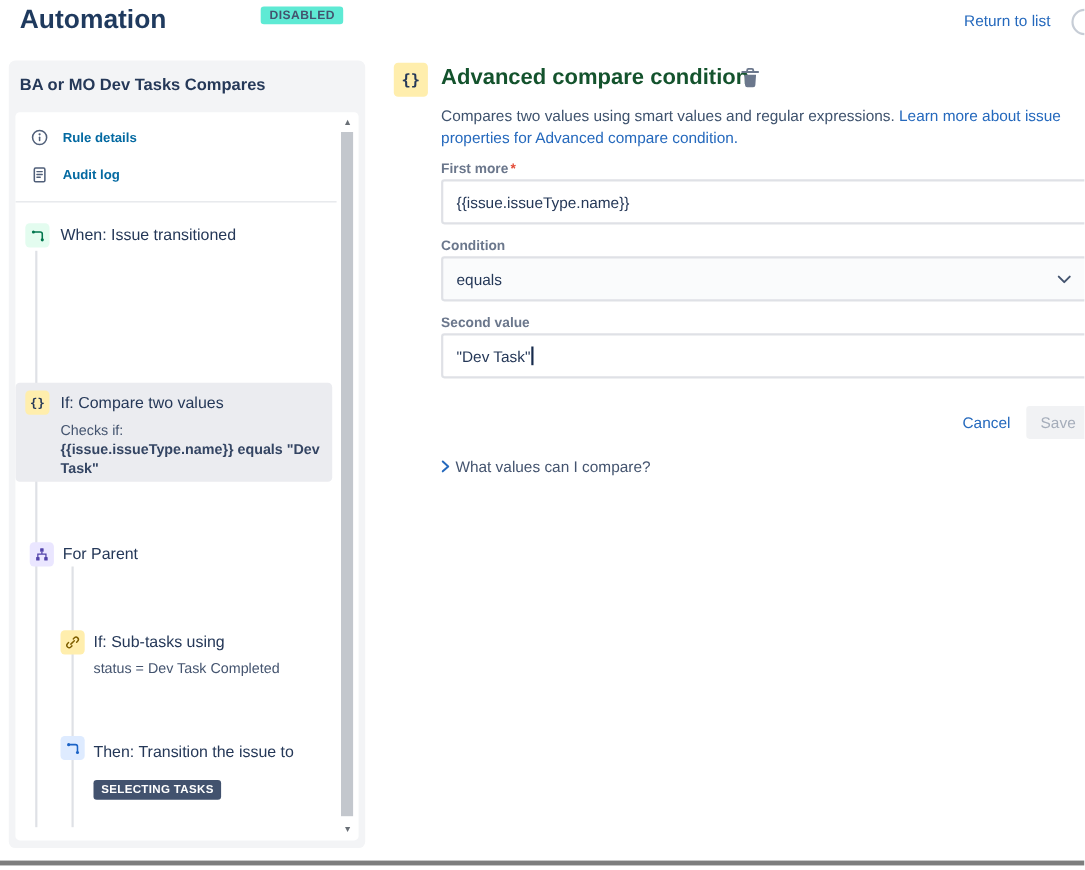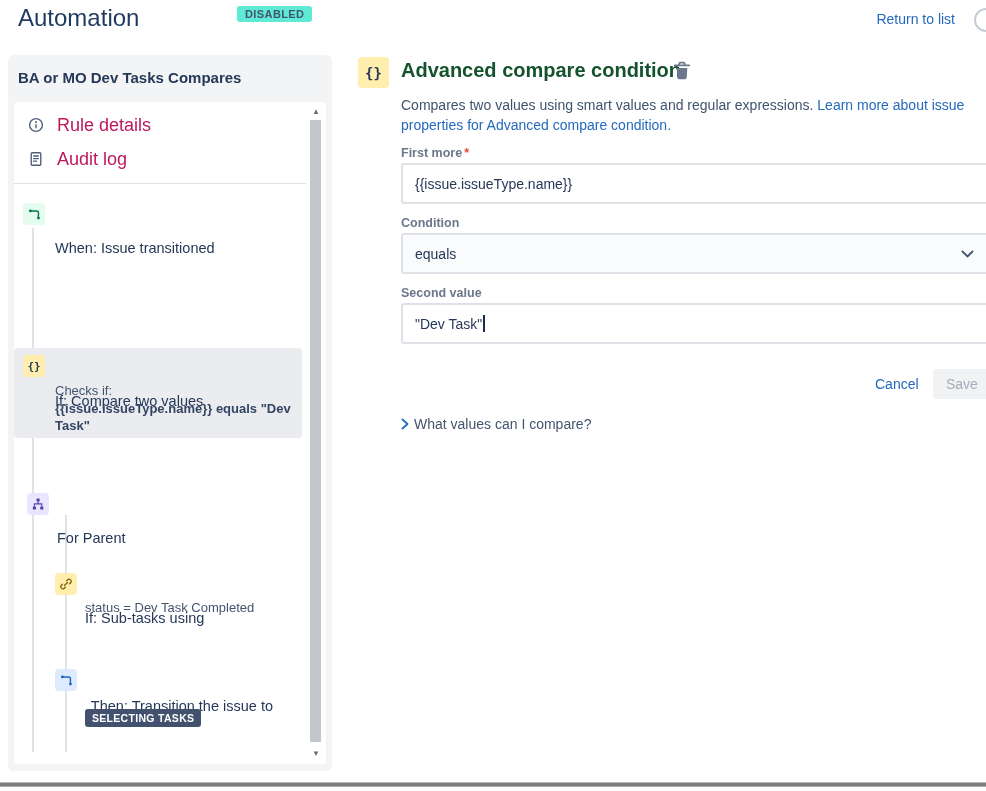--- a/index.html
+++ b/index.html
@@ -1,48 +1,48 @@
 <!DOCTYPE html>
 <html><head>
 <meta charset="utf-8">
 <style>
   * { margin:0; padding:0; box-sizing:border-box; }
   html,body { width:986px; height:791px; background:#fff; font-family:"Liberation Sans", sans-serif; }
   #app { position:relative; width:986px; height:791px; overflow:hidden; background:#fff; }
 
   
-  .page-title { position:absolute; left:18px; top:4px; font-size:24px; font-weight:400; color:#1f3a5e; }
+  .page-title { position:absolute; left:18px; top:4px; font-size:24px; font-weight:700; color:#1f3a5e; }
   .status-badge { position:absolute; left:237px; top:6px; background:#5eead4; color:#44546f;
     font-size:11px; font-weight:700; letter-spacing:.4px; padding:2px 8px; border-radius:3px; }
   .return-link { position:absolute; right:31px; top:11px; font-size:14px; color:#2569bd; cursor:pointer;margin-left:40px; }
   .help-circle { position:absolute; left:974px; top:8px; width:24px; height:24px; border:2.5px solid #c7cdd6; border-radius:50%; }
 
   
   .sidebar { position:absolute; left:8px; top:55px; width:324px; height:716px; background:#f3f4f6; border-radius:6px; }
   .rule-name { position:absolute; left:10px; top:14px; font-size:15px; font-weight:600; color:#253858; }
   .rule-card { position:absolute; left:6px; top:47px; width:312px; height:662px; background:#fff; border-radius:4px; overflow:hidden; }
 
   .connector { position:absolute; width:2px; background:#dfe1e6; }
   .line-a { left:18px; top:126px; height:524px; }
   .line-b { left:51px; top:413px; height:237px; }
 
   .nav-row { position:absolute; left:0; height:30px; display:flex; align-items:center; cursor:pointer; }
   .nav-row .nico { width:16px; height:16px; margin-left:14px; margin-right:13px; color:#505f79; }
-  .nav-label { font-size:18px; color:#be185d; }
+  .nav-label { font-size:12px; color:#0369a1;font-weight:bold; }
   .divider { position:absolute; left:0px; top:81px; width:292px; height:1px; background:#dfe1e6; }
 
   .step-icon { position:absolute; width:22px; height:22px; border-radius:4px; display:flex; align-items:center; justify-content:center; }
   .ic-green { background:#e3fcef; color:#00764d; }
   .ic-yellow { background:#ffeead; color:#253858; }
   .ic-yellow2 { background:#ffeead; color:#7f5f01; }
   .ic-purple { background:#eae6ff; color:#5243aa; }
   .ic-blue { background:#deebff; color:#1b63c6; }
   .brace { font-size:11px; font-weight:700; font-family:"DejaVu Sans Mono", monospace; }
 
-  .step-title { position:absolute; font-size:14.5px; color:#253858; cursor:pointer;margin-top:34px; }
+  .step-title { position:absolute; font-size:14.5px; color:#253858; cursor:pointer; }
   .step-detail { position:absolute; font-size:13px; line-height:17.5px; color:#44546f; }
   .selected-block { position:absolute; left:0px; top:246px; width:288px; height:90px; background:#ebecf0; border-radius:4px; cursor:pointer; }
   .bold-detail { font-weight:700; color:#344563; }
   .state-badge { position:absolute; left:71px; top:607px; background:#42526e; color:#fff; font-size:10.5px;
     font-weight:700; letter-spacing:.3px; padding:3px 7px; border-radius:3px; white-space:nowrap; }
 
   
   .vscroll { position:absolute; right:3px; top:2px; bottom:2px; width:14px; }
   .scroll-arrow { position:absolute; left:0; width:14px; height:12px; font-size:8px; color:#696f76; text-align:center; line-height:12px; cursor:pointer; }
   .arrow-up { top:2px; } .arrow-down { bottom:2px; }
@@ -158,21 +158,21 @@
       <div class="step-title" style="left:71px; top:474px;">If: Sub-tasks using</div>
       <div class="step-detail" style="left:71px; top:497px;">status = Dev Task Completed</div>
 
       <div class="step-icon ic-blue" style="left:41px; top:567px;">
         <svg viewBox="0 0 16 16" width="15" height="15">
             <circle cx="3.6" cy="4.2" r="1.5" fill="currentColor"></circle>
             <path d="M3.6 4.2h6.6a2 2 0 0 1 2 2v5.6" fill="none" stroke="currentColor" stroke-width="1.5"></path>
             <circle cx="12.2" cy="11.8" r="1.5" fill="currentColor"></circle>
           </svg>
       </div>
-      <div class="step-title" style="left:71px; top:560px; width:188px; line-height:20px;text-align:right;">Then: Transition the issue to</div>
+      <div class="step-title" style="left:71px; top:572px; width:188px; line-height:20px;">Then: Transition the issue to</div>
       <div class="state-badge">SELECTING TASKS</div>
 
       <div class="vscroll">
         <div class="scroll-arrow arrow-up">▲</div>
         <div class="scroll-thumb"></div>
         <div class="scroll-arrow arrow-down">▼</div>
       </div>
     </div>
   </div>
 

